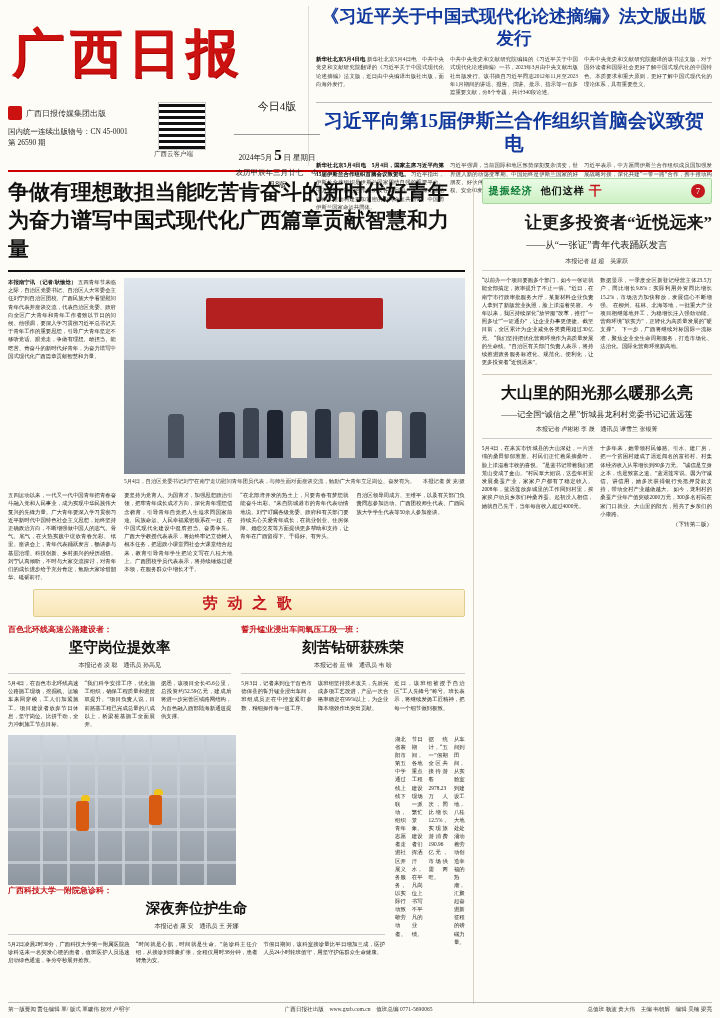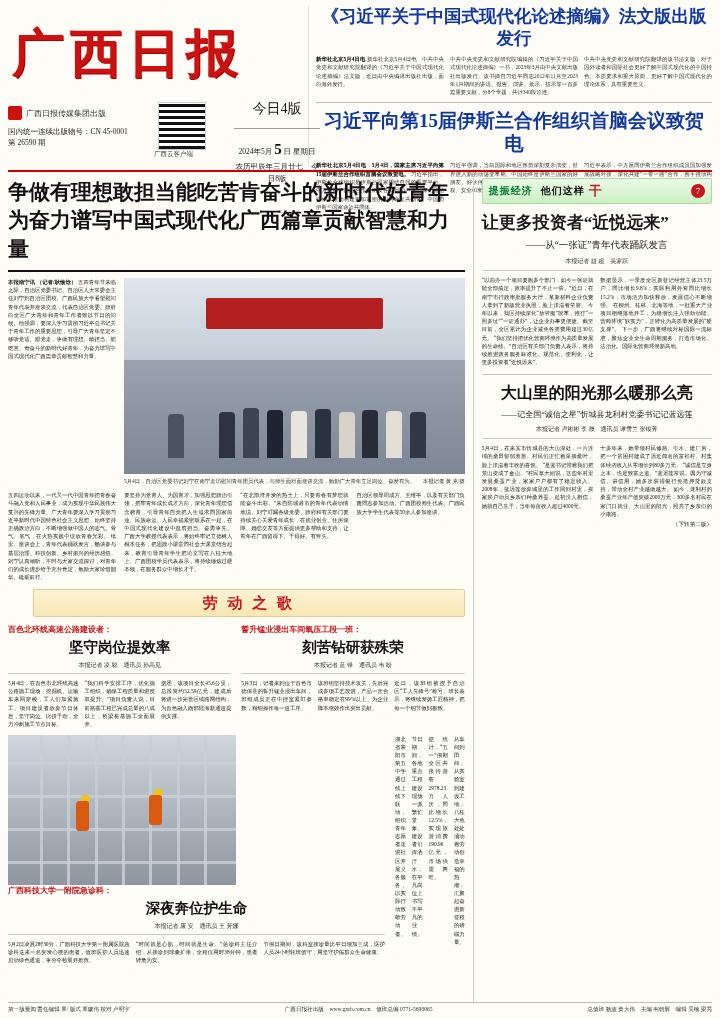--- a/index.html
+++ b/index.html
@@ -26,21 +26,21 @@
   .mast-sub{display:flex;align-items:center;margin-top:26px;font-size:8px;color:#333;}
   .mast-logo-sq{width:14px;height:14px;background:#cc1111;border-radius:2px;margin-right:4px;}
   .mast-meta{margin-top:6px;font-size:7.5px;color:#222;line-height:1.5;}
   .qr{width:46px;height:46px;background:
      repeating-linear-gradient(0deg,#111 0 3px,#fff 3px 6px),
      repeating-linear-gradient(90deg,#111 0 3px,transparent 3px 6px);
      position:absolute;left:150px;top:96px;border:1px solid #ccc;}
   .qr-cap{position:absolute;left:146px;top:144px;font-size:6.5px;color:#444;}
   .mast-dateblock{position:absolute;left:226px;top:92px;font-size:7.5px;text-align:center;line-height:1.6;}
   .mast-dateblock .big{font-size:15px;font-weight:bold;color:#111;}
-  .today{font-size:14px;text-align:center;border-bottom:1px solid #999;padding-bottom:8px;width:86px;margin:0 auto;}
+  .today{font-size:11px;text-align:center;border-bottom:1px solid #999;padding-bottom:18px;width:86px;margin:0 auto;}
 
   .mast-right{flex:1;padding-left:7px;border-left:1px solid #ddd;}
   .headline-1{font-size:17.5px;font-weight:bold;color:#11389c;letter-spacing:0px;line-height:1.25;text-align:center;}
   .headline-2{font-size:19px;font-weight:bold;color:#11389c;line-height:1.25;text-align:center;margin-top:6px;}
   .mast-cols{display:flex;gap:6px;margin-top:5px;}
   .mast-col{flex:1;font-size:5.4px;line-height:1.55;color:#333;text-align:justify;}
   .mast-col .lead{font-weight:bold;color:#000;}
   .mast-hr{height:1px;background:#bbb;margin:5px 0;}
 
   
@@ -77,21 +77,21 @@
   .bottom-area{display:flex;gap:10px;margin-top:7px;}
   .photo2{width:228px;height:150px;background:#6e7f94;position:relative;overflow:hidden;}
   .bot-right{flex:1;}
 
   
   .econ-band{height:24px;background:linear-gradient(#eafbe6,#cdf0c4);border:1px solid #a9d9a0;display:flex;align-items:center;padding:0 6px;border-radius:2px;}
   .econ-band .t1{font-size:10px;font-weight:bold;color:#0a7a33;letter-spacing:1px;}
   .econ-band .t2{font-size:10px;font-weight:bold;color:#111;margin-left:8px;letter-spacing:1px;}
   .econ-band .t3{font-size:13px;font-weight:bold;color:#c4161c;margin-left:4px;}
   .pagebadge{margin-left:auto;width:14px;height:14px;border-radius:50%;background:#c4161c;color:#fff;font-size:9px;display:flex;align-items:center;justify-content:center;}
-  .b-head{font-size:17px;font-weight:bold;text-align:left;margin-top:8px;line-height:1.3;}
+  .b-head{font-size:17px;font-weight:bold;text-align:right;margin-top:8px;line-height:1.3;}
   .b-sub{font-size:9.5px;text-align:center;margin-top:5px;color:#222;}
   .b-byline{font-size:6px;text-align:center;margin-top:5px;color:#333;padding-bottom:4px;border-bottom:1px solid #ccc;}
   .b-cols{display:flex;gap:7px;margin-top:5px;}
   .b-cols .bc{flex:1;font-size:5.4px;line-height:1.52;text-align:justify;color:#222;}
   .divider{height:1px;background:#cfc8b8;margin:8px 0;}
   .b-head2{font-size:16px;font-weight:bold;text-align:center;line-height:1.3;color:#111;}
 
   
   .footer{position:absolute;left:8px;right:8px;bottom:4px;border-top:1px solid #bbb;padding-top:3px;display:flex;justify-content:space-between;font-size:5.6px;color:#333;}
 

